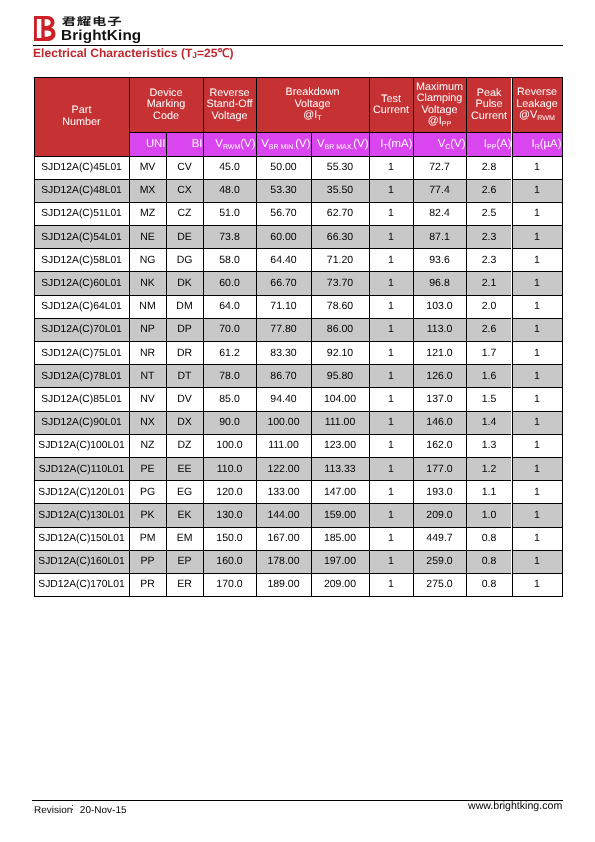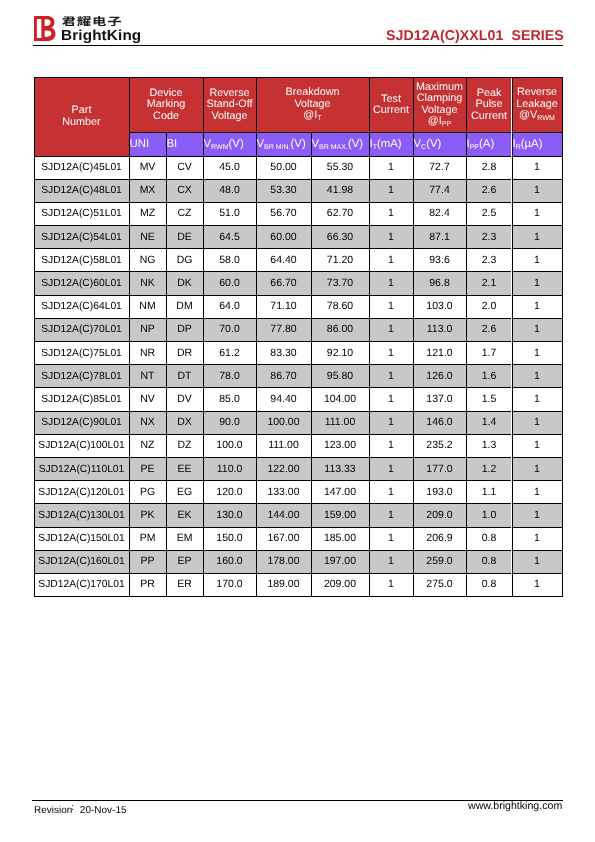--- a/index.html
+++ b/index.html
@@ -30,22 +30,22 @@
   .section-title { position:absolute; left:33px; top:45.6px; font-size:12.1px; font-weight:bold;
                    color:#c1272d; line-height:14px; white-space:nowrap; }
   .section-title sub { font-size:8.3px; vertical-align:baseline; position:relative; top:1.6px; }
 
   
   table.main { position:absolute; left:33.5px; top:77px; width:528px;
                border-collapse:collapse; table-layout:fixed; }
   table.main th, table.main td { border:1px solid #000; padding:0; }
   th.gh { background:#c63134; color:#fff; font-size:10.8px; font-weight:normal;
           line-height:11.5px; text-align:center; vertical-align:middle; height:54px; }
-  th.sh { background:#8b5cf6; color:#fff; font-size:11.4px; font-weight:normal;
-          height:22.5px; text-align:left; vertical-align:middle;margin-left:24px; }
+  th.sh { background:#d946ef; color:#fff; font-size:11.4px; font-weight:normal;
+          height:22.5px; text-align:right; vertical-align:middle;margin-left:24px; }
   th.sh sub { font-size:7.0px; vertical-align:baseline; position:relative; top:1.6px; }
   th.gh sub { font-size:7.1px; vertical-align:baseline; position:relative; top:1.5px; }
   td { font-size:10.5px; text-align:center; height:22.2px; color:#000; background:#fff;
        vertical-align:middle; line-height:11px; padding:0 0 2px 0; }
   tr.alt td { background:#c8c8c8; }
   td.pn { font-size:10.3px;margin-left:36px; }
 
   
   .colgap { position:absolute; left:510.8px; top:78px; width:1.1px; height:517px; background:#fff; }
   .frule { position:absolute; left:32px; top:800px; width:531px; height:1.2px; background:#000; }
@@ -67,24 +67,24 @@
         M104 140 V200 H128 C154 200 170 187 170 170 C170 152 154 140 128 140 Z"></path>
     </svg>
     <div class="logo-text">
       <div class="logo-cn" title="君耀电子"><svg viewBox="26.4 -844 4585 936" width="59.2" height="10.5" preserveAspectRatio="none">
             <path fill="#1b1b1b" d="M52.800000000000004 -639V-534H379.50000000000006C369.6 -509 358.6 -485 347.6 -462H152.9V-360H284.90000000000003C222.20000000000002 -275 138.60000000000002 -203 26.400000000000002 -152C51.7 -128 91.30000000000001 -83 110.00000000000001 -56C176.0 -88 234.3 -127 283.8 -171V90H418.00000000000006V52H818.4000000000001V88H960.3000000000001V-282H386.1C405.90000000000003 -307 422.40000000000003 -333 438.90000000000003 -360H937.2V-534H1050.5V-639H937.2V-809H173.8V-708H431.20000000000005L414.70000000000005 -639ZM418.00000000000006 -53V-177H818.4000000000001V-53ZM801.9000000000001 -534V-462H490.6C501.6 -486 511.50000000000006 -510 520.3000000000001 -534ZM801.9000000000001 -639H554.4000000000001L572.0 -708H801.9000000000001Z M1221.8 -756C1246.0 -683 1264.7 -587 1265.8 -525L1359.3 -546C1356.0 -607 1336.2 -702 1308.7 -775ZM1551.8 -780C1539.7 -709 1513.3 -608 1489.1 -544L1573.8 -523C1600.2 -583 1632.1 -678 1658.5 -759ZM1411.0 -104 1442.9 7C1510.0 -19 1584.8 -47 1657.4 -76L1637.6 -170L1559.5 -147V-394H1655.2V-505H1483.6V-833H1372.5V-505H1213.0V-394H1293.3C1290.0 -219 1277.9 -84 1206.4 1C1235.0 20 1270.2 58 1287.8 86C1380.2 -20 1398.9 -186 1403.3 -394H1448.4V-114ZM1958.8000000000002 -830V-749H2124.9V-701H1970.9V-626H2124.9V-576H1957.7V-494H1987.4C1977.5 -467 1962.1 -434 1944.5 -404H1834.5C1849.9 -429 1863.1 -455 1874.1 -481L1824.6 -494H1925.8000000000002V-830H1666.2V-749H1820.2V-701H1678.3000000000002V-626H1820.2V-576H1664.0V-494H1759.7C1723.4 -414 1664.0 -339 1598.0 -287C1621.1 -268 1658.5 -225 1672.8000000000002 -205L1706.9 -236V89H1822.4V57H2247.0V-27H2035.8000000000002V-74H2210.7V-152H2035.8000000000002V-199H2210.7V-277H2035.8000000000002V-322H2228.3V-404H2064.4L2112.8 -473L2013.8000000000002 -494H2231.6000000000004V-830ZM1924.7 -199V-152H1822.4V-199ZM1924.7 -277H1822.4V-322H1924.7ZM1924.7 -74V-27H1822.4V-74Z M2831.9 -381V-288H2618.5V-381ZM2973.8 -381H3189.4V-288H2973.8ZM2831.9 -491H2618.5V-588H2831.9ZM2973.8 -491V-588H3189.4V-491ZM2482.1 -705V-112H2618.5V-170H2831.9V-117C2831.9 37 2874.8 78 3026.6 78C3060.7 78 3201.5 78 3237.8 78C3372.0 78 3412.7 20 3431.4 -138C3399.5 -144 3356.6000000000004 -160 3323.6 -176V-705H2973.8V-844H2831.9V-705ZM3299.4 -170C3290.6 -69 3277.4 -43 3223.5 -43C3194.9 -43 3071.7 -43 3042.0 -43C2981.5 -43 2973.8 -52 2973.8 -116V-170Z M3698.4 -788V-670H4245.1C4197.8 -635 4143.9 -600 4090.0 -571H4021.8V-412H3582.9V-291H4021.8V-52C4021.8 -34 4014.1 -29 3991.0 -29C3965.7 -29 3881.0 -29 3804.0 -32C3826.0 1 3851.3 57 3860.1 92C3961.3 93 4038.3 90 4090.0 71C4142.8 52 4160.4 19 4160.4 -50V-291H4598.2V-412H4160.4V-476C4284.7 -542 4420.0 -638 4513.5 -726L4413.4 -795L4382.6 -788Z"></path>
           </svg></div>
       <div class="logo-brand">BrightKing</div>
     </div>
   </div>
 
-  <div class="series">SJD12A(C)XXL01  SERIES</div>
 
   <div class="hrule"></div>
 
+  <div class="section-title"><span>Electrical Characteristics (T</span><sub>J</sub><span>=25℃)</span></div>
 
   <table class="main">
     <colgroup>
       <col style="width:95px">
         <col style="width:37px">
         <col style="width:37px">
       <col style="width:53px">
         <col style="width:55px">
         <col style="width:58px">
       <col style="width:44px">
@@ -158,21 +158,21 @@
           <td class="num">72.7</td>
           <td class="num">2.8</td>
           <td class="num">1</td>
         </tr>
 <tr class="alt">
           <td class="pn">SJD12A(C)48L01</td>
           <td class="num">MX</td>
           <td class="num">CX</td>
           <td class="num">48.0</td>
           <td class="num">53.30</td>
-          <td class="num">41.98</td>
+          <td class="num">35.50</td>
           <td class="num">1</td>
           <td class="num">77.4</td>
           <td class="num">2.6</td>
           <td class="num">1</td>
         </tr>
 <tr class="">
           <td class="pn">SJD12A(C)51L01</td>
           <td class="num">MZ</td>
           <td class="num">CZ</td>
           <td class="num">51.0</td>
@@ -180,21 +180,21 @@
           <td class="num">62.70</td>
           <td class="num">1</td>
           <td class="num">82.4</td>
           <td class="num">2.5</td>
           <td class="num">1</td>
         </tr>
 <tr class="alt">
           <td class="pn">SJD12A(C)54L01</td>
           <td class="num">NE</td>
           <td class="num">DE</td>
-          <td class="num">64.5</td>
+          <td class="num">73.8</td>
           <td class="num">60.00</td>
           <td class="num">66.30</td>
           <td class="num">1</td>
           <td class="num">87.1</td>
           <td class="num">2.3</td>
           <td class="num">1</td>
         </tr>
 <tr class="">
           <td class="pn">SJD12A(C)58L01</td>
           <td class="num">NG</td>
@@ -292,21 +292,21 @@
           <td class="num">1</td>
         </tr>
 <tr class="">
           <td class="pn">SJD12A(C)100L01</td>
           <td class="num">NZ</td>
           <td class="num">DZ</td>
           <td class="num">100.0</td>
           <td class="num">111.00</td>
           <td class="num">123.00</td>
           <td class="num">1</td>
-          <td class="num">235.2</td>
+          <td class="num">162.0</td>
           <td class="num">1.3</td>
           <td class="num">1</td>
         </tr>
 <tr class="alt">
           <td class="pn">SJD12A(C)110L01</td>
           <td class="num">PE</td>
           <td class="num">EE</td>
           <td class="num">110.0</td>
           <td class="num">122.00</td>
           <td class="num">113.33</td>
@@ -340,21 +340,21 @@
           <td class="num">1</td>
         </tr>
 <tr class="">
           <td class="pn">SJD12A(C)150L01</td>
           <td class="num">PM</td>
           <td class="num">EM</td>
           <td class="num">150.0</td>
           <td class="num">167.00</td>
           <td class="num">185.00</td>
           <td class="num">1</td>
-          <td class="num">206.9</td>
+          <td class="num">449.7</td>
           <td class="num">0.8</td>
           <td class="num">1</td>
         </tr>
 <tr class="alt">
           <td class="pn">SJD12A(C)160L01</td>
           <td class="num">PP</td>
           <td class="num">EP</td>
           <td class="num">160.0</td>
           <td class="num">178.00</td>
           <td class="num">197.00</td>

